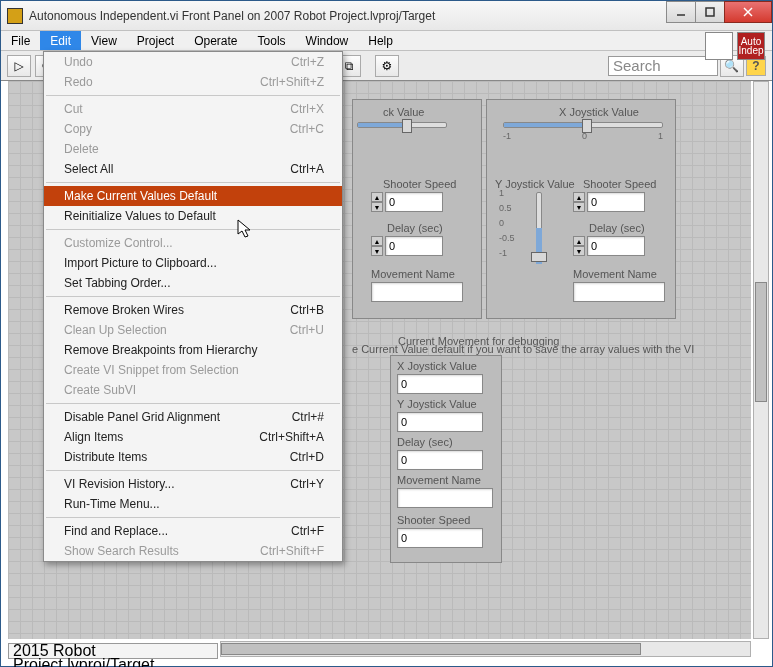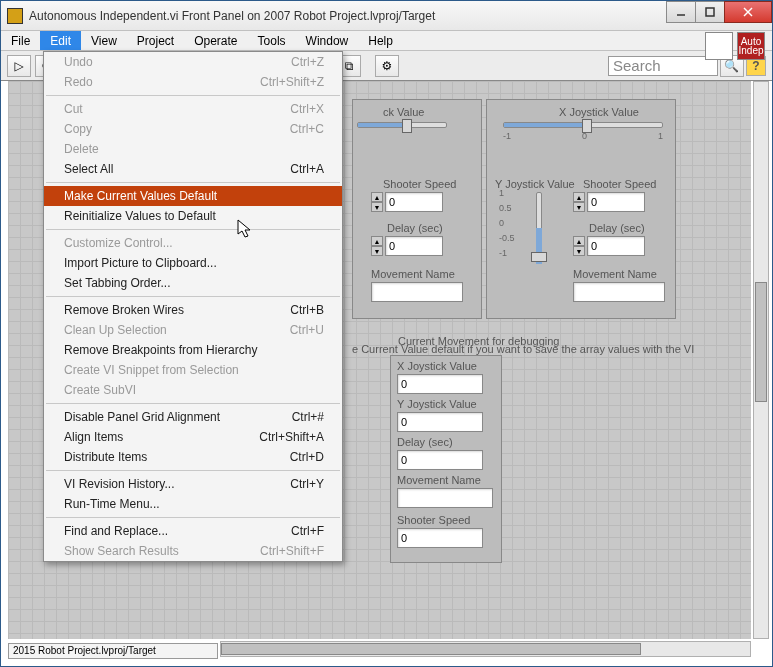--- a/index.html
+++ b/index.html
@@ -35,21 +35,21 @@
 .help { width:20px; height:20px; border:1px solid #aaa; background:#ffd54a; display:flex; align-items:center; justify-content:center; font-weight:bold; font-size:12px; color:#555; }
 
 
 .canvas { position:absolute; left:8px; top:81px; right:22px; bottom:28px; background:#c8c8c8; background-image: linear-gradient(#bababa 1px, transparent 1px), linear-gradient(90deg,#bababa 1px, transparent 1px); background-size:12px 12px; overflow:hidden; }
 .scrollbar-v { position:absolute; right:4px; top:81px; width:16px; bottom:28px; background:#e8e8e8; border:1px solid #b0b0b0; }
 .scrollbar-v .thumb { position:absolute; left:1px; right:1px; top:200px; height:120px; background:#c0c0c0; border:1px solid #888; }
 .scrollbar-h { position:absolute; bottom:10px; left:220px; right:22px; height:16px; background:#e8e8e8; border:1px solid #b0b0b0; }
 .scrollbar-h .thumb { position:absolute; top:1px; bottom:1px; left:0; width:420px; background:#c0c0c0; border:1px solid #888; }
 
 
-.status { position:absolute; bottom:8px; left:8px; width:210px; height:16px; background:#f4f4f4; border:1px solid #999; font-size:10px; padding:0 4px; line-height:14px; }
+.status { position:absolute; bottom:8px; left:8px; width:210px; height:16px; background:#f4f4f4; border:1px solid #999; font-size:16px; padding:0 4px; line-height:14px; }
 
 
 .dropdown { position:absolute; left:43px; top:51px; width:300px; background:#f4f4f4; border:1px solid #8a8a8a; box-shadow:2px 3px 6px rgba(0,0,0,0.35); font-size:12px; }
 .dropdown .mrow { display:flex; justify-content:space-between; padding:3px 18px 3px 20px; color:#222; white-space:nowrap; }
 .dropdown .mrow.disabled { color:#9a9a9a; }
 .dropdown .mrow.highlight { background:#c2410c; color:#fff; }
 .dropdown .msep { height:1px; background:#c8c8c8; margin:3px 2px; }
 .cursor { position:absolute; left:237px; top:219px; pointer-events:none; }
 
 

